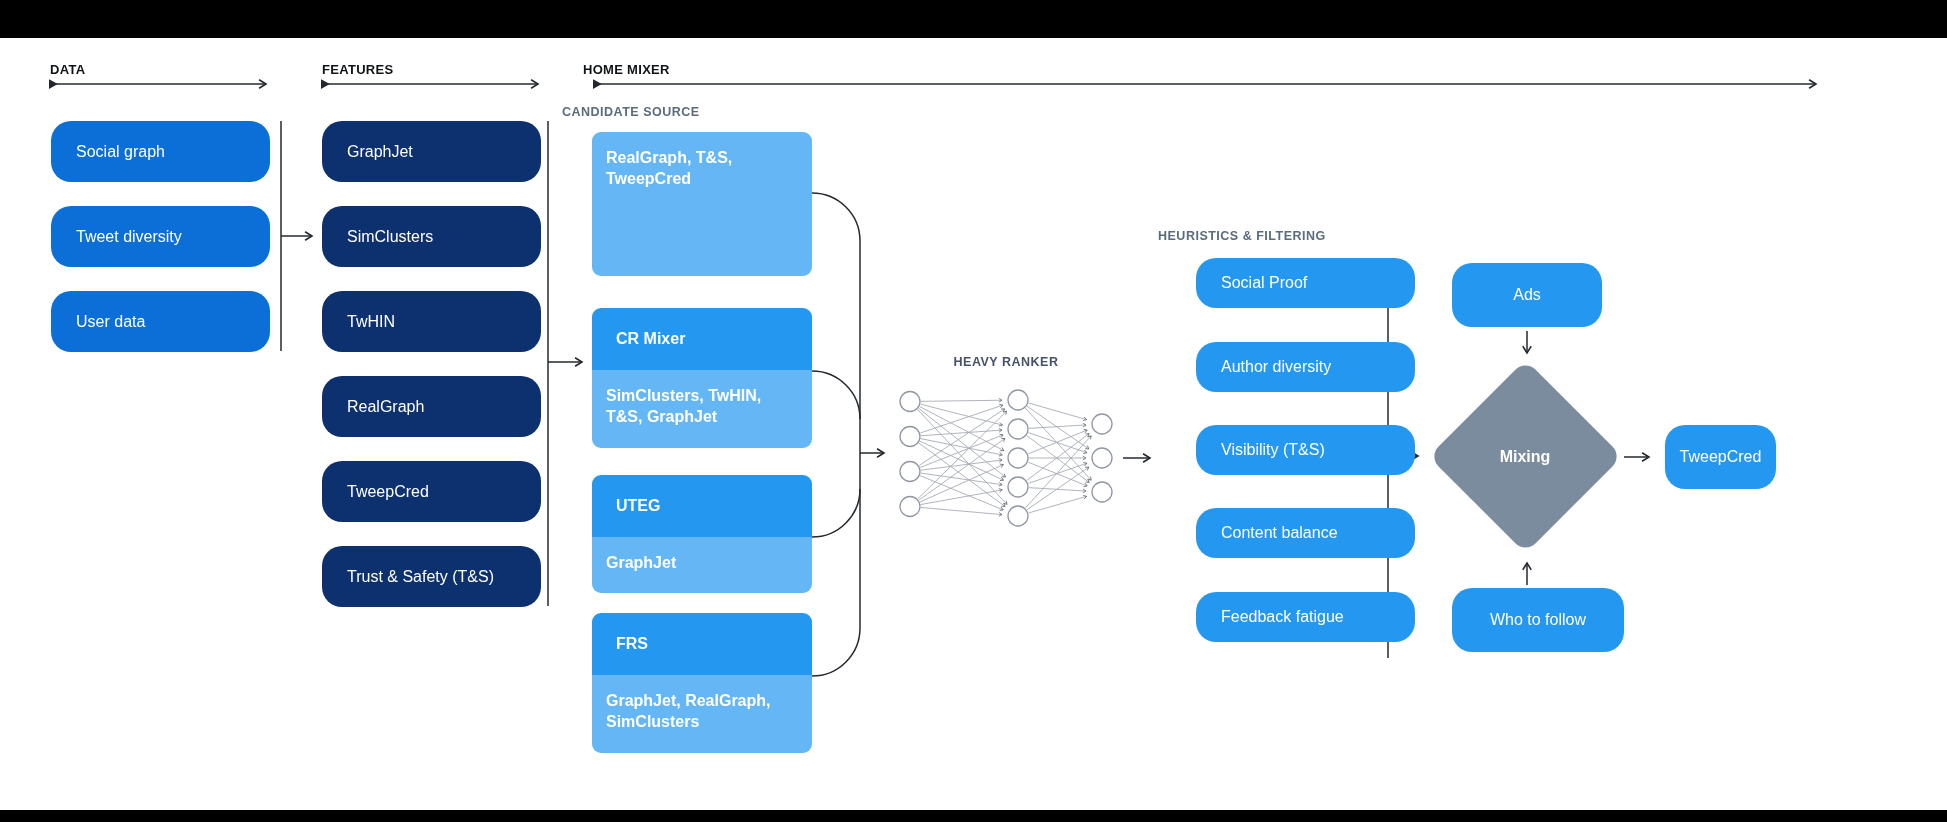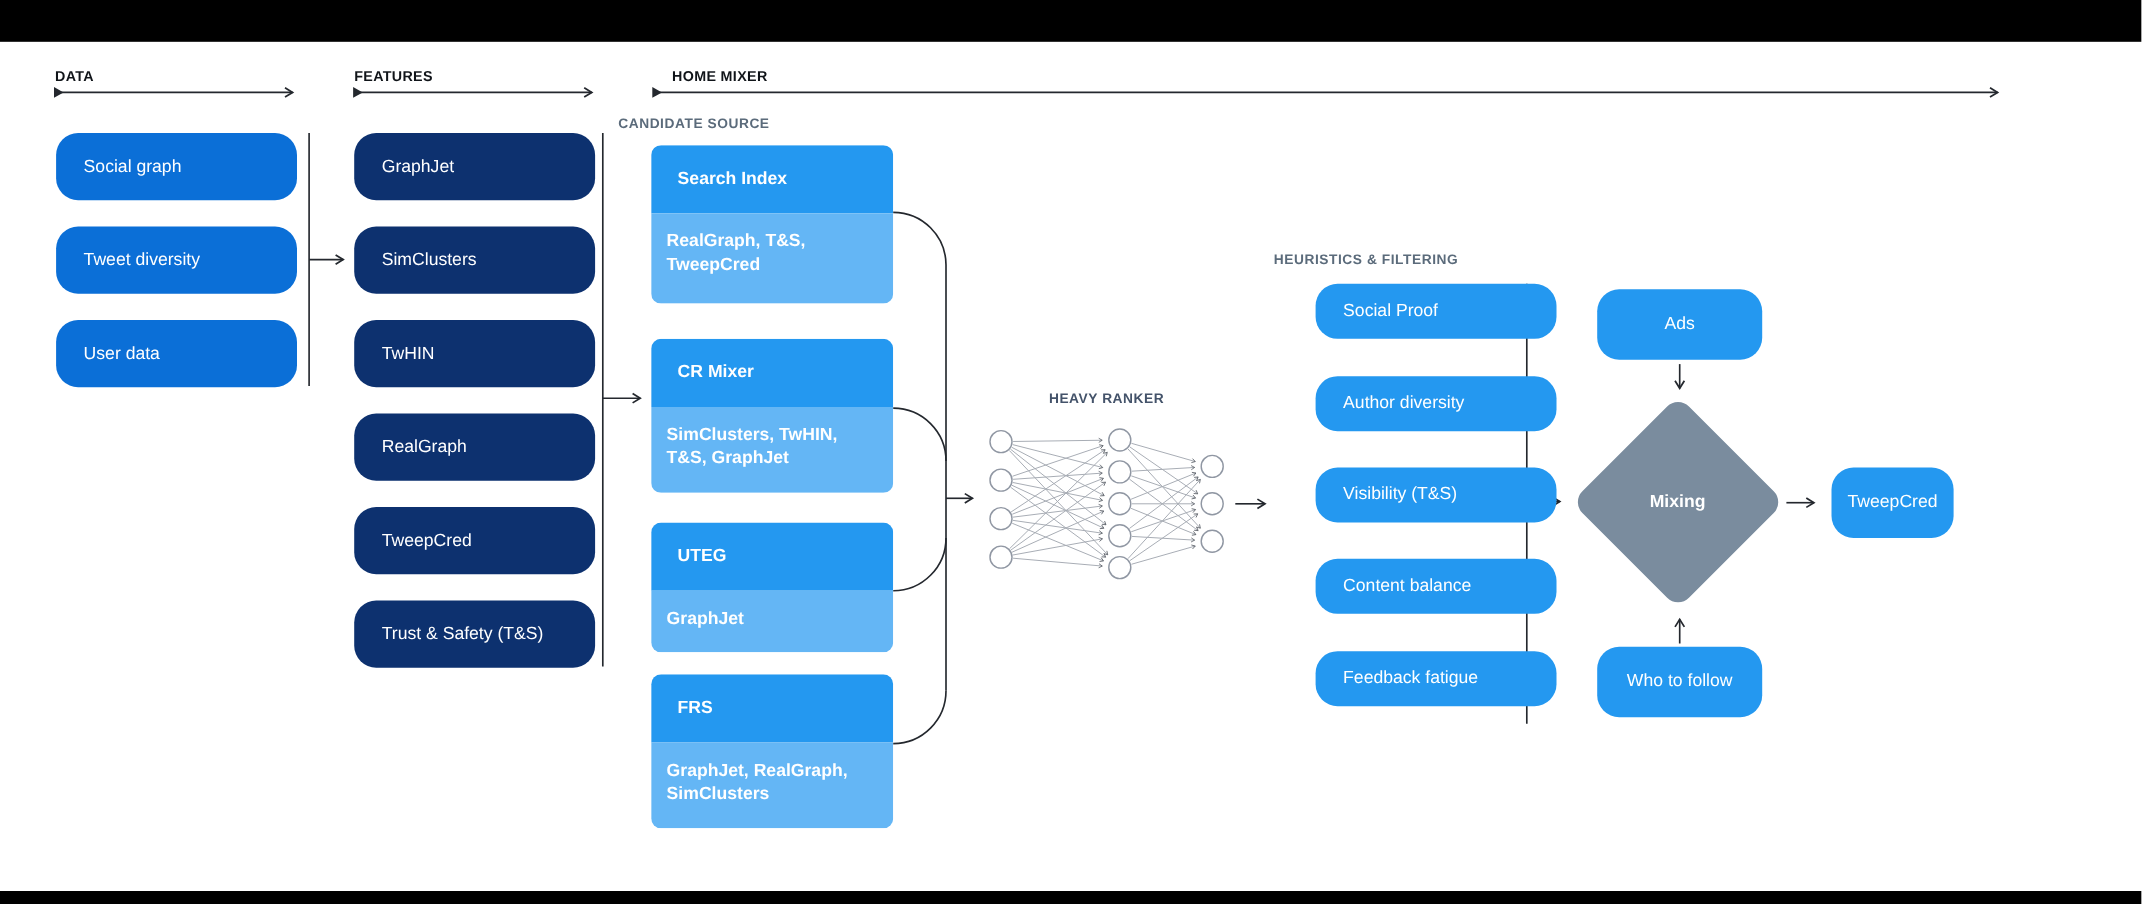--- a/index.html
+++ b/index.html
@@ -149,39 +149,38 @@
         <circle cx="1018" cy="487" r="10" style="fill:#fff;stroke:var(--nn_node_stroke);stroke-width:1.3"></circle>
         <circle cx="1018" cy="516" r="10" style="fill:#fff;stroke:var(--nn_node_stroke);stroke-width:1.3"></circle>
         <circle cx="1102" cy="424" r="10" style="fill:#fff;stroke:var(--nn_node_stroke);stroke-width:1.3"></circle>
         <circle cx="1102" cy="458" r="10" style="fill:#fff;stroke:var(--nn_node_stroke);stroke-width:1.3"></circle>
         <circle cx="1102" cy="492" r="10" style="fill:#fff;stroke:var(--nn_node_stroke);stroke-width:1.3"></circle>
       </g>
   </svg>
 
   <div class="colhead" style="left:50px;top:62px;">DATA</div>
   <div class="colhead" style="left:322px;top:62px;">FEATURES</div>
-  <div class="colhead" style="left:594px;top:62px;padding-left:17px;">HOME MIXER</div>
+  <div class="colhead" style="left:566px;top:62px;padding-left:17px;">HOME MIXER</div>
 
   <div class="subhead" style="left:562px;top:105px;">CANDIDATE SOURCE</div>
   <div class="subhead" style="left:1158px;top:229px;">HEURISTICS &amp; FILTERING</div>
   <div class="rankerhead" style="left:906px;top:355px;width:200px;">HEAVY RANKER</div>
 
   <div class="box data" style="top:121px;">Social graph</div>
   <div class="box data" style="top:206px;">Tweet diversity</div>
   <div class="box data" style="top:291px;">User data</div>
 
   <div class="box feature" style="top:121px;">GraphJet</div>
   <div class="box feature" style="top:206px;">SimClusters</div>
   <div class="box feature" style="top:291px;">TwHIN</div>
   <div class="box feature" style="top:376px;">RealGraph</div>
   <div class="box feature" style="top:461px;">TweepCred</div>
   <div class="box feature" style="top:546px;">Trust &amp; Safety (T&amp;S)</div>
 
   <div class="unit" style="top:132px;height:144px;">
-    <div class="head">Search Index</div>
     <div class="sub">RealGraph, T&amp;S,
 TweepCred</div>
   </div>
   <div class="unit" style="top:308px;height:140px;">
     <div class="head">CR Mixer</div>
     <div class="sub">SimClusters, TwHIN,
 T&amp;S, GraphJet</div>
   </div>
   <div class="unit" style="top:475px;height:118px;">
     <div class="head">UTEG</div>
@@ -196,16 +195,16 @@
   <div class="box heur" style="top:258px;">Social Proof</div>
   <div class="box heur" style="top:342px;">Author diversity</div>
   <div class="box heur" style="top:425px;">Visibility (T&amp;S)</div>
   <div class="box heur" style="top:508px;">Content balance</div>
   <div class="box heur" style="top:592px;">Feedback fatigue</div>
 
   <div class="box out" style="left:1452px;top:263px;width:150px;height:64px;">Ads</div>
   <div class="diamond">
     <span>Mixing</span>
   </div>
-  <div class="box out" style="left:1452px;top:588px;width:150px;height:64px;">Who to follow</div>
+  <div class="box out" style="left:1452px;top:588px;width:172px;height:64px;">Who to follow</div>
   <div class="box out" style="left:1665px;top:425px;width:111px;height:64px;">TweepCred</div>
 
 </div>
 
 </body></html>

